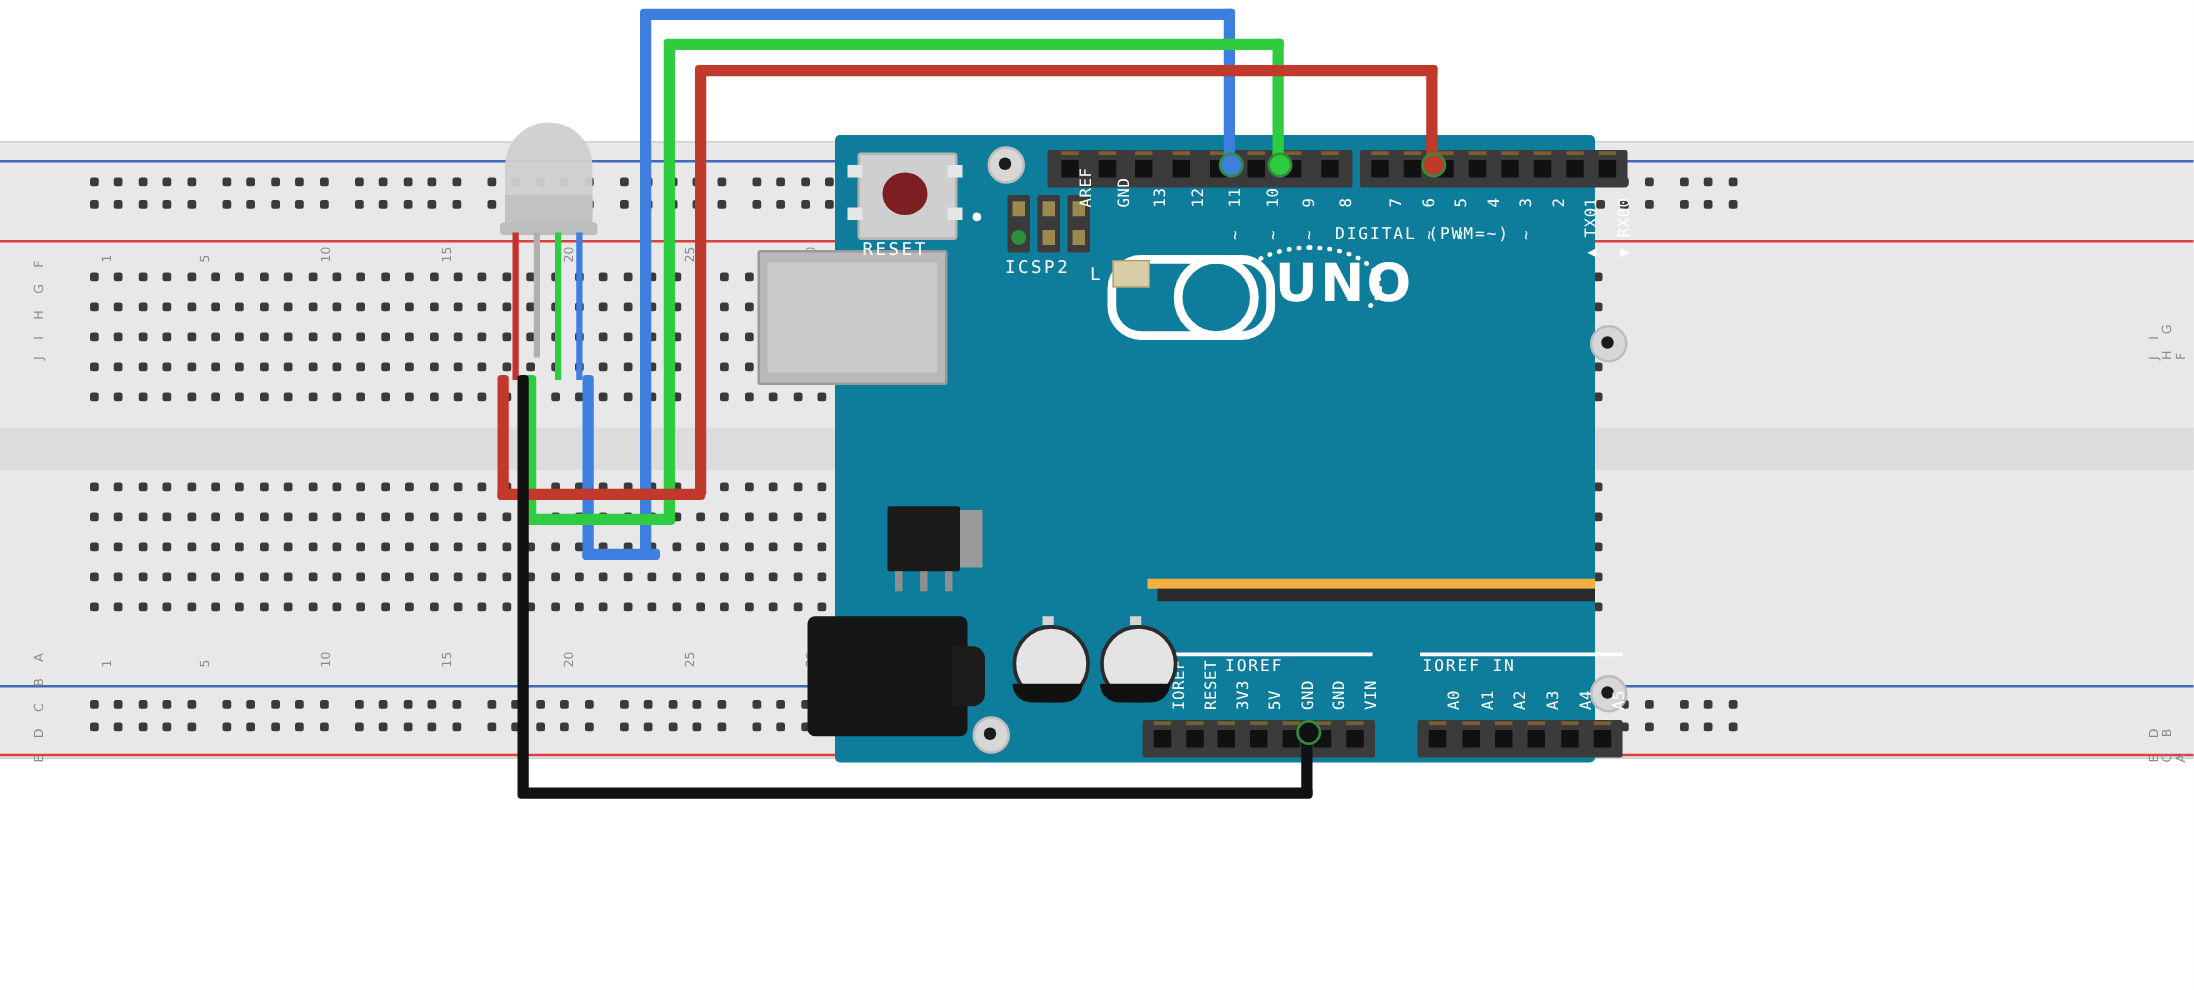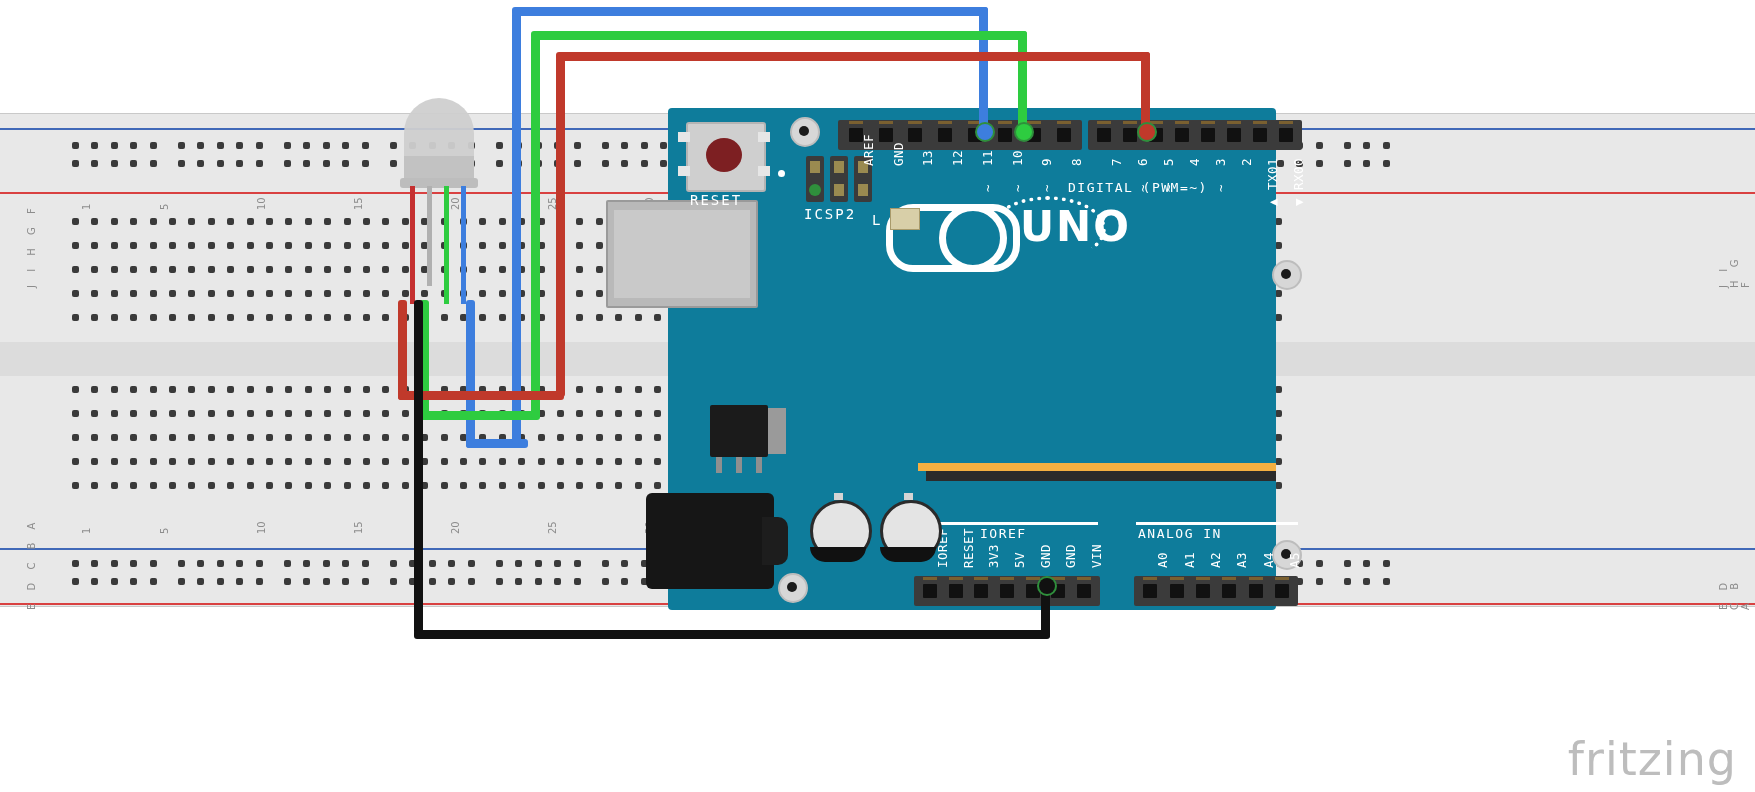--- a/index.html
+++ b/index.html
@@ -1224,21 +1224,21 @@
         <div class="pinlbl" style="left: 487.167px; top: 460px;">A0</div>
         <div class="pinlbl" style="left: 513.5px; top: 460px;">A1</div>
         <div class="pinlbl" style="left: 539.833px; top: 460px;">A2</div>
         <div class="pinlbl" style="left: 566.167px; top: 460px;">A3</div>
         <div class="pinlbl" style="left: 592.5px; top: 460px;">A4</div>
         <div class="pinlbl" style="left: 618.833px; top: 460px;">A5</div>
       </div>
     <div class="whiteline" style="left:248px;top:414px;width:182px"></div>
     <div class="whiteline" style="left:468px;top:414px;width:162px"></div>
     <div class="boardlbl" style="left:312px;top:418px;font-size:13px;letter-spacing:1.5px">IOREF</div>
-    <div class="boardlbl" style="left:470px;top:418px;font-size:13px;letter-spacing:1.5px">ANALOG IN</div>
+    <div class="boardlbl" style="left:470px;top:418px;font-size:13px;letter-spacing:1.5px">IOREF IN</div>
 
     <div class="logoinf" style="left:218px;top:96px"></div>
     <div class="unoTxt" style="left:352px;top:94px">UNO</div>
     <div class="abs" style="left:322px;top:88px;width:108px;height:58px;
                 border:4px dotted #ffffff;border-radius:50%;border-bottom-color:transparent;
                 border-left-color:transparent"></div>
 
     <div class="boardlbl" style="left:204px;top:104px;font-size:14px">L</div>
     <div class="smd" style="left:222px;top:100px;width:28px;height:20px"></div>
 
@@ -1276,15 +1276,14 @@
       <div class="wire" style="left: 414px; top: 300px; width: 9px; height: 334px; background: rgb(17, 17, 17); position: absolute;"></div>
       <div class="wire" style="left: 414px; top: 630px; width: 636px; height: 9px; background: rgb(17, 17, 17); position: absolute;"></div>
       <div class="wire" style="left: 1041px; top: 586px; width: 9px; height: 52px; background: rgb(17, 17, 17); position: absolute;"></div>
       <div class="wcap" style="left: 977px; top: 124px; width: 16px; height: 16px; background: rgb(61, 126, 222); position: absolute; box-shadow: rgb(47, 143, 60) 0px 0px 0px 2px;"></div>
       <div class="wcap" style="left: 1016px; top: 124px; width: 16px; height: 16px; background: rgb(46, 204, 64); position: absolute; box-shadow: rgb(47, 143, 60) 0px 0px 0px 2px;"></div>
       <div class="wcap" style="left: 1139px; top: 124px; width: 16px; height: 16px; background: rgb(192, 57, 43); position: absolute; box-shadow: rgb(47, 143, 60) 0px 0px 0px 2px;"></div>
       <div class="wcap" style="left: 1039px; top: 578px; width: 16px; height: 16px; background: rgb(17, 17, 17); position: absolute; box-shadow: rgb(47, 143, 60) 0px 0px 0px 2px;"></div>
     </div>
 
 
-  <div id="fritzing">fritzing</div>
 
 </div>
 
 </body></html>

